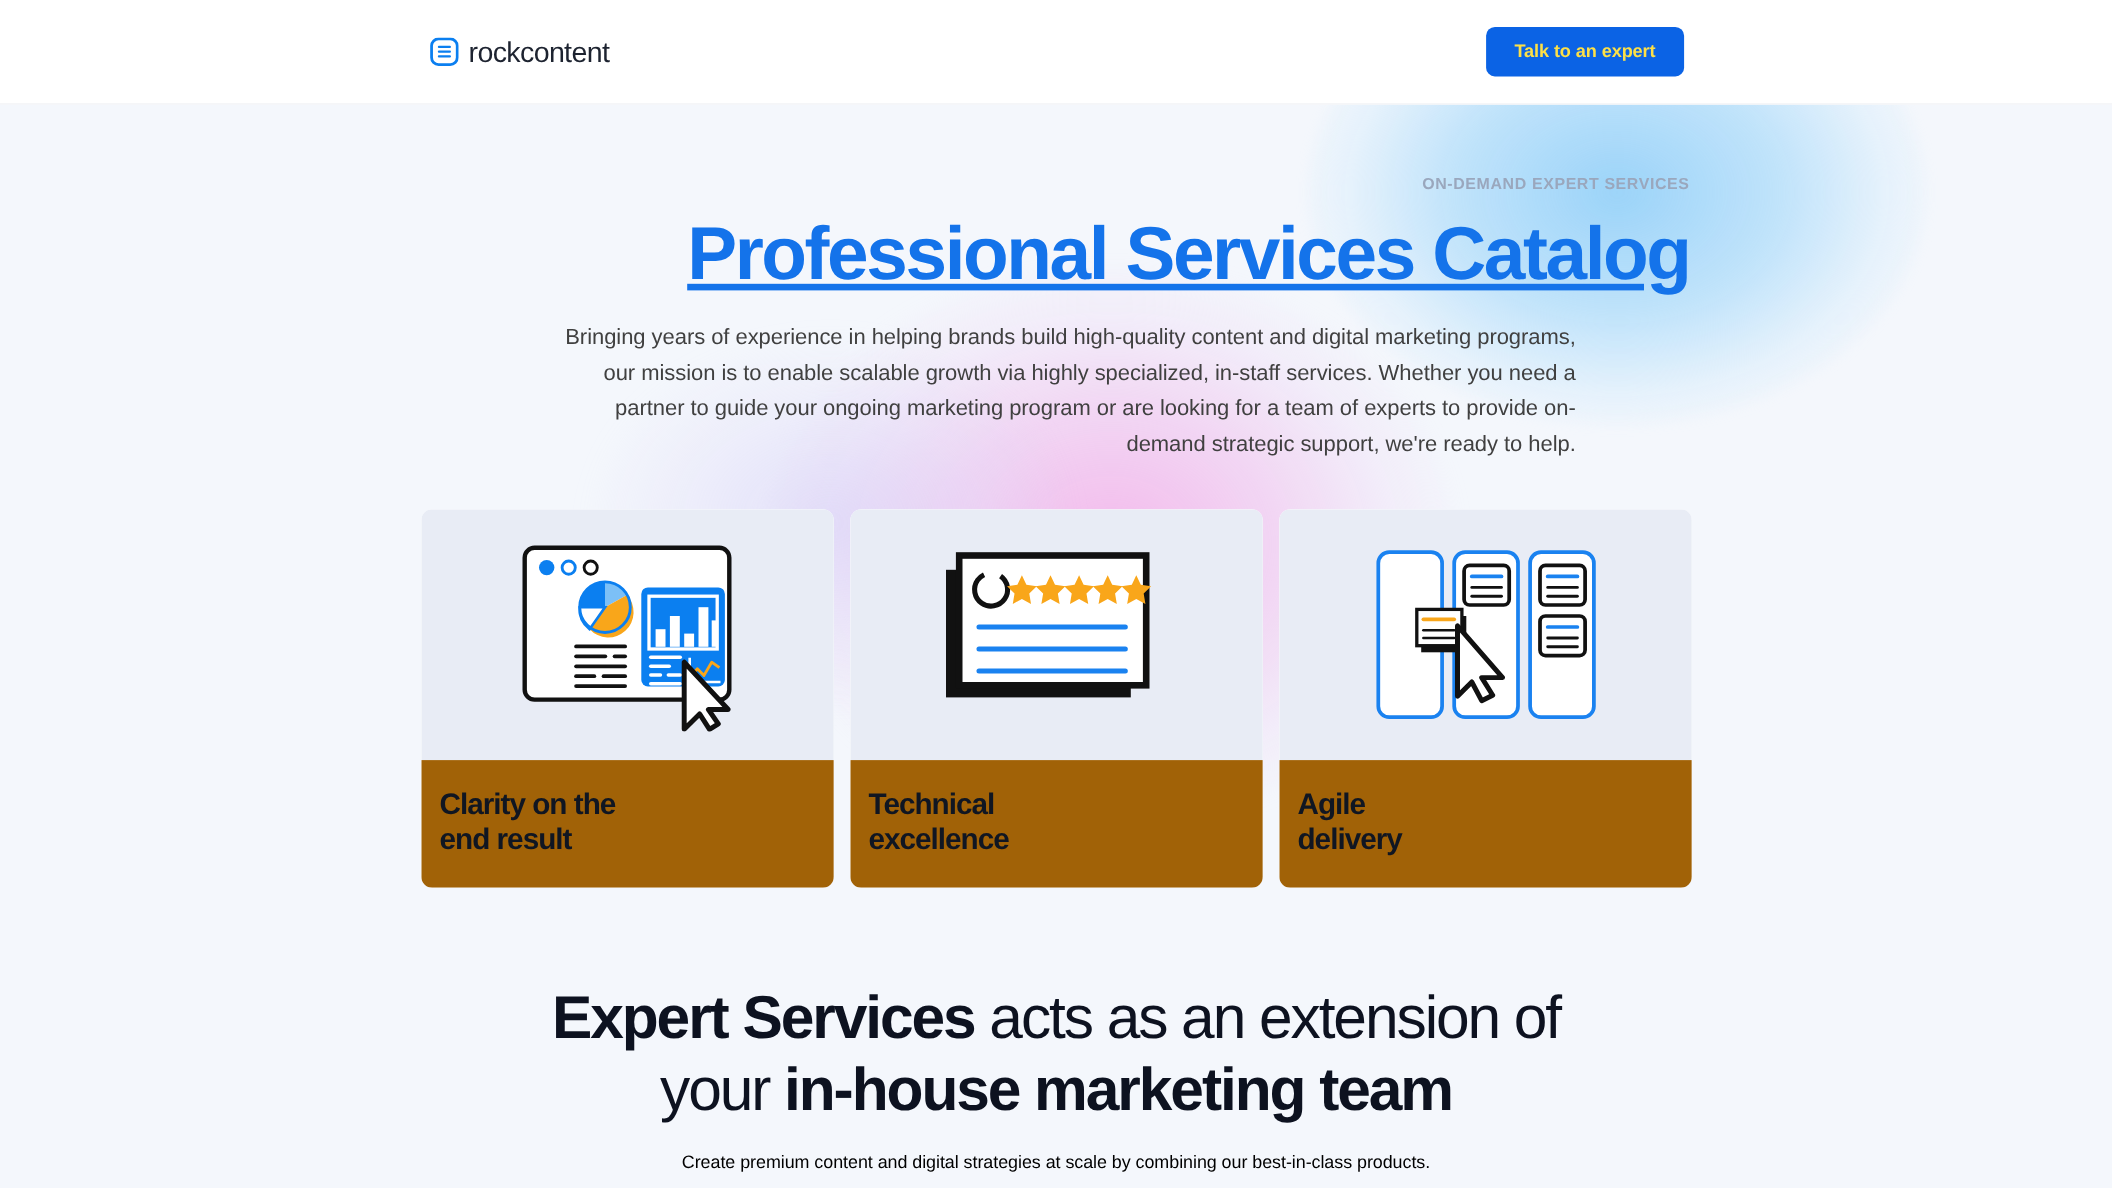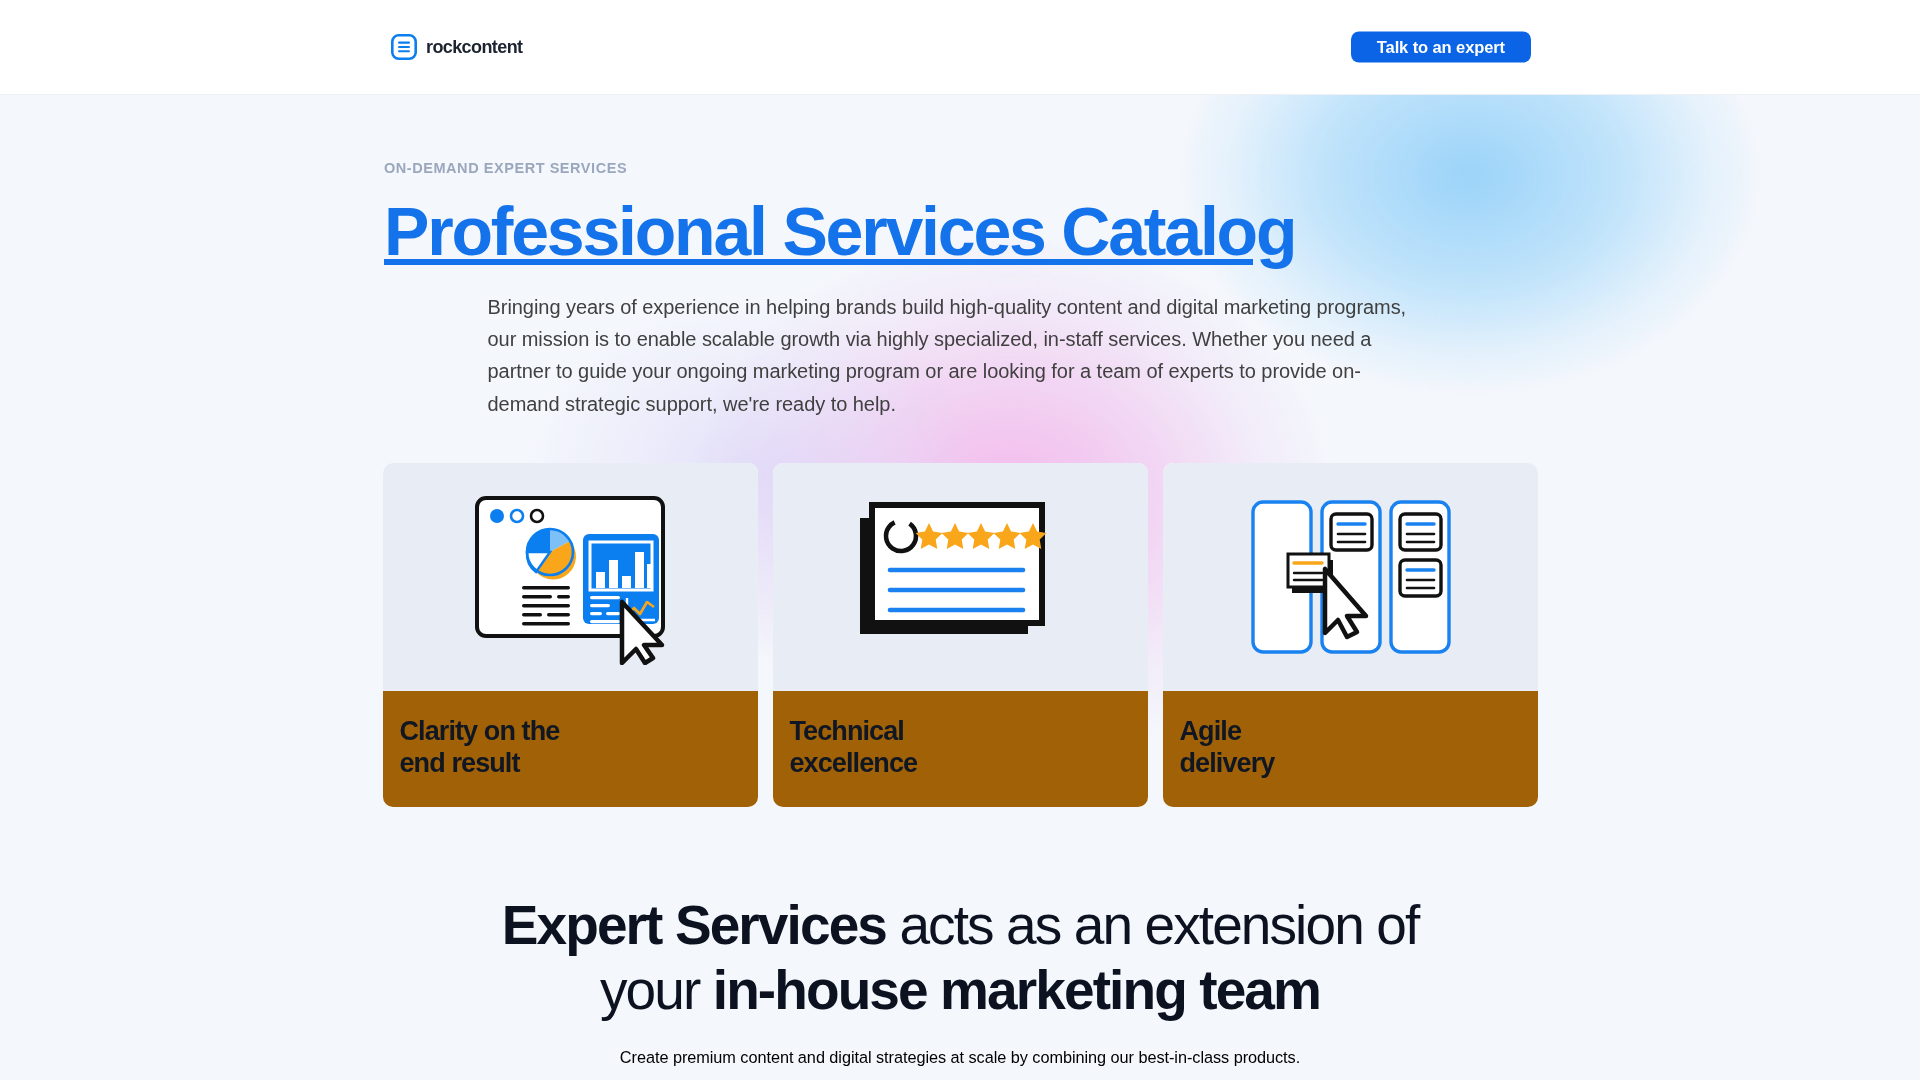--- a/index.html
+++ b/index.html
@@ -35,39 +35,39 @@
     transform: translateY(-50%);
     display: flex;
     align-items: center;
     gap: 9px;
     cursor: pointer;
   }
 
   .logo-mark { width: 26px; height: 26px; display: block; flex: none; }
 
   .logo-text {
-    font-size: 18px;
-    font-weight: 700;
+    font-size: 26px;
+    font-weight: 400;
     letter-spacing: -0.6px;
     color: #1d2330;
     line-height: 1;
     white-space: nowrap;
   }
 
   .cta-top {
     position: absolute;
     right: 389px;
     top: 50%;
     transform: translateY(-50%);
     background: #0b63e5;
-    color: #ffffff;
+    color: #fde047;
     border: none;
     border-radius: 8px;
     padding: 0 26px;
-    height: 31px;
+    height: 45px;
     font-family: "Liberation Sans", sans-serif;
     font-size: 16.5px;
     font-weight: 700;
     letter-spacing: -0.1px;
     cursor: pointer;
     white-space: nowrap;
   }
 
   
   .hero {
@@ -115,21 +115,21 @@
       rgba(244,247,252,0) 75%);
     filter: blur(12px);
   }
 
   .hero-inner {
     position: relative;
     z-index: 2;
     width: 1152px;
     margin: 0 auto;
     padding-top: 66px;
-    text-align: left;
+    text-align: right;
   }
 
   .eyebrow {
     font-size: 14.5px;
     font-weight: 700;
     letter-spacing: 0.55px;
     color: #9aa7bd;
     text-transform: uppercase;
     line-height: 1;
     margin-bottom: 19px;

